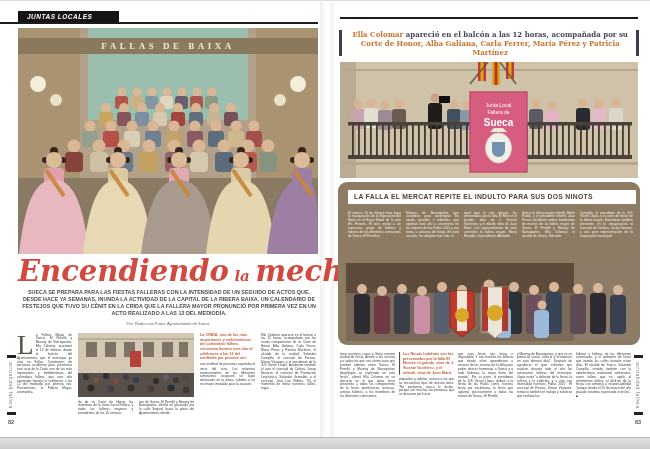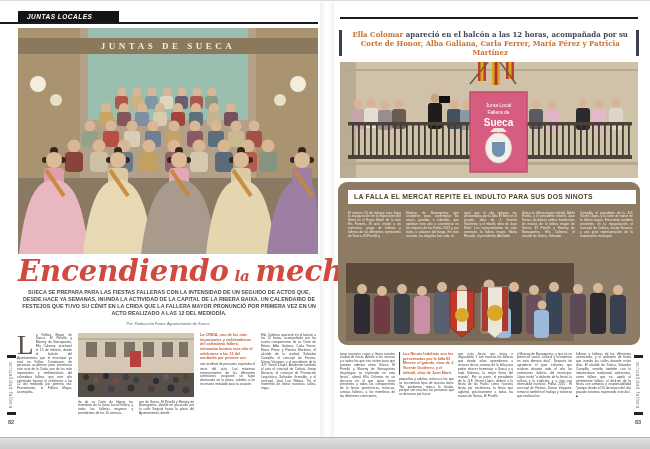--- a/index.html
+++ b/index.html
@@ -187,21 +187,21 @@
             <circle cx="293" cy="132" r="3" fill="#38261c"></circle>
           <circle cx="284" cy="132" r="8" fill="#dcbb98"></circle>
           <rect x="274" y="140" width="20" height="18" rx="4" fill="#9c7fa3"></rect>
           <path d="M249,226 C256,162 270,152 284,152 C298,152 300,162 300,226 Z" fill="#9c7fa3"></path>
           <line x1="276" y1="142" x2="294" y2="168" stroke="#c8873a" stroke-width="4" opacity="0.9"></line>
         </g>
       </g>
     </svg>
   </div>
   <div class="abs fallas-bar" style="left:18px;top:38px;width:300px;height:16px;">
-    <span>JUNTAS DE SUECA</span>
+    <span>FALLAS DE BAIXA</span>
   </div>
 
   <div class="abs title" style="left:18px;top:254px;width:300px;">
     <span class="big">Encendiendo</span>
     <span class="small">la</span>
     <span class="big">mecha</span>
   </div>
 
   <div class="abs" style="left:22px;top:289px;width:294px;height:32px;">
     <div class="standfirst">SUECA SE PREPARA PARA LAS FIESTAS FALLERAS CON LA INTENSIDAD DE UN SEGUIDO DE ACTOS QUE, DESDE HACE YA SEMANAS, INUNDA LA ACTIVIDAD DE LA CAPITAL DE LA RIBERA BAIXA. UN CALENDARIO DE FESTEJOS QUE TUVO SU CÉNIT EN LA CRIDA QUE LA FALLERA MAYOR PRONUNCIÓ POR PRIMERA VEZ EN UN ACTO REALIZADO A LAS 12 DEL MEDIODÍA.</div>

